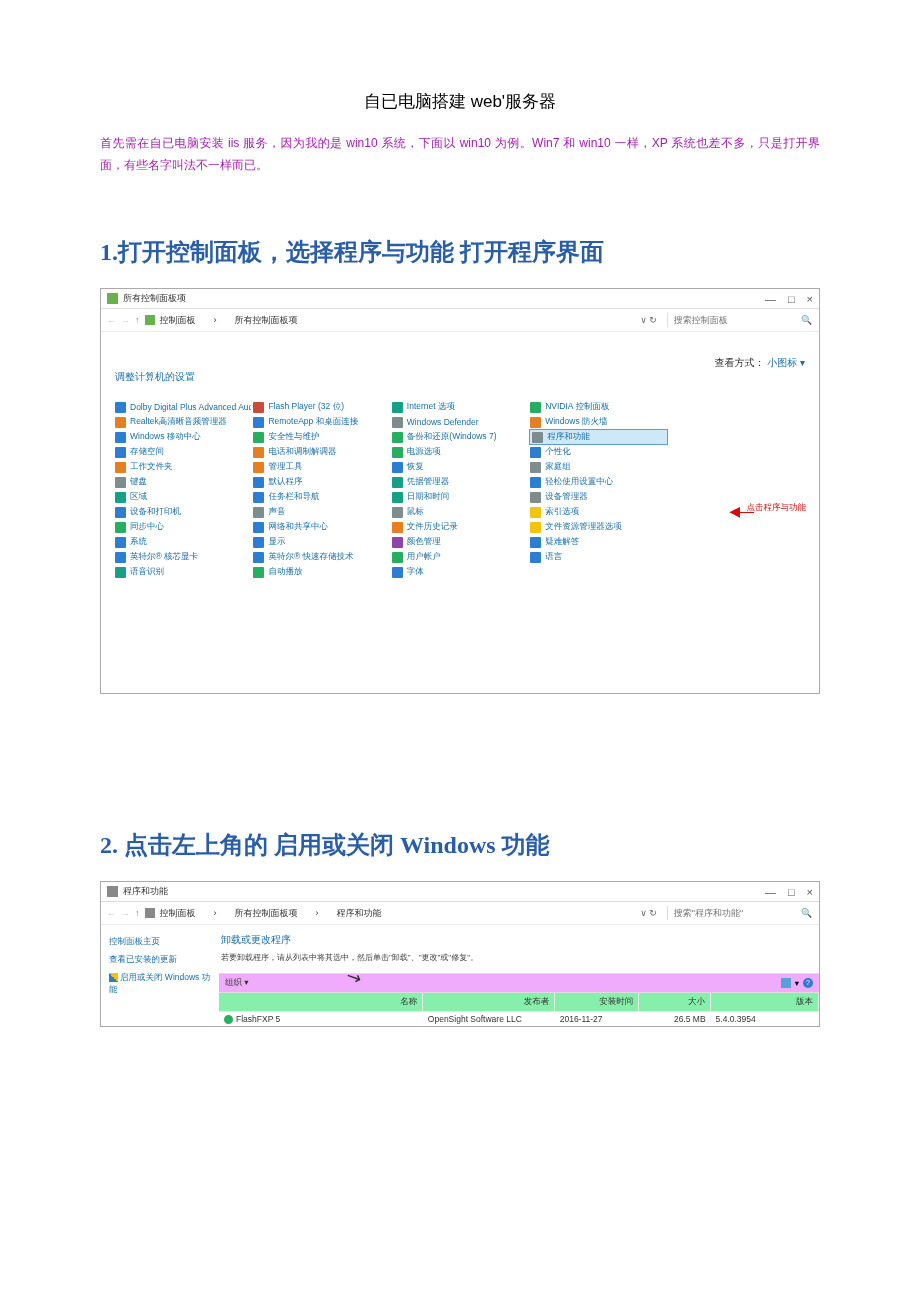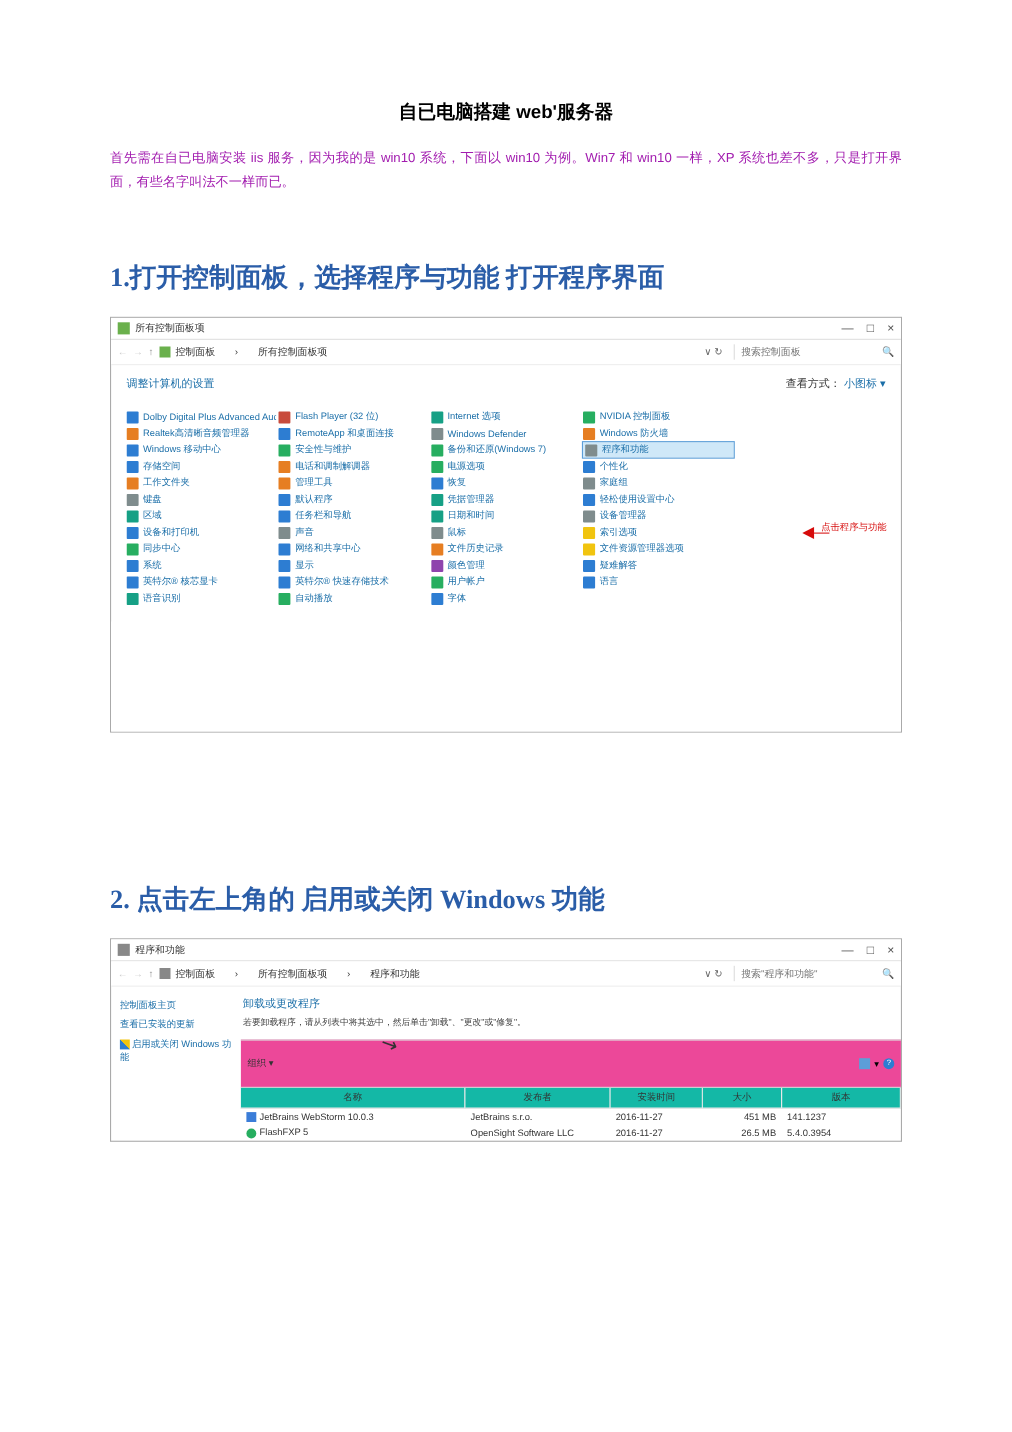--- a/index.html
+++ b/index.html
@@ -10,21 +10,21 @@
     body {
       font-family: "Microsoft YaHei", SimSun, sans-serif;
       background: #fff;
       width: 920px;
       margin: 0 auto;
       padding: 90px 100px 40px 100px;
     }
     .doc-title {
       text-align: center;
       font-size: 17px;
-      font-weight: bold;
+      font-weight: normal;
       color: #000;
       margin-bottom: 20px;
     }
     .doc-intro {
       font-size: 12px;
       color: #a21caf;
       line-height: 1.8;
       margin-bottom: 60px;
       text-align: justify;
     }
@@ -112,20 +112,21 @@
     }
     .cp-header {
       display: flex;
       padding: 10px 14px;
       align-items: center;
       font-size: 10px;
     }
     .cp-header .adjust {
       color: #1a6ea8;
       flex: 1;
+      margin-top: 28px;
     }
     .cp-header .viewmode {
       color: #333;
       text-align: center;
     }
     .cp-header .viewmode .link {
       color: #1a6ea8;
     }
     .cp-grid {
       display: grid;
@@ -222,24 +223,24 @@
       padding-left: 2px;
     }
     .pf-main .uninstall-desc {
       color: #444;
       font-size: 8px;
       margin-bottom: 10px;
       padding-left: 2px;
     }
     .pf-toolbar {
       display: flex;
-      padding: 15px 6px;
+      padding: 3px 6px;
       border-top: 1px solid #ddd;
       border-bottom: 1px solid #ddd;
-      background: #ec4899;
+      background: #f0abfc;
       font-size: 8.5px;
       align-items: center;
     }
     .pf-toolbar .org {
       color: #333;
       flex: 1;
     }
     .pf-toolbar .viewicons {
       display:flex;
       gap:4px;
@@ -250,27 +251,27 @@
     }
     .pf-toolbar .helpq {
       width:10px;height:10px;border-radius:50%;background:#2d7dd2;color:#fff;text-align:center;line-height:10px;font-size:7px;
     }
     .pf-table {
       width: 100%;
       border-collapse: collapse;
       font-size: 8.5px;
     }
     .pf-table th {
-      text-align: center;
+      text-align: right;
       padding: 3px 5px;
       border-right: 1px solid #e8e8e8;
       border-bottom: 1px solid #e8e8e8;
       font-weight: normal;
       color: #333;
-      background: #14b8a6;
+      background: #86efac;
     }
     .pf-table td {
       padding: 2px 5px;
       color: #333;
     }
     .pf-table td.name {
       color: #333;
     }
     .pf-table td .picon {
       width:9px;height:9px;display:inline-block;
@@ -594,27 +595,20 @@
           <tr>
             <th style="width:34%">名称</th>
             <th style="width:22%">发布者</th>
             <th style="width:14%">安装时间</th>
             <th class="num-right" style="width:12%">大小</th>
             <th>版本</th>
           </tr>
         </thead>
         <tbody id="pf-tbody">
             <tr>
-              <td class="name"><span class="picon pic-blue"></span>JetBrains WebStorm 10.0.3</td>
-              <td>JetBrains s.r.o.</td>
-              <td>2016-11-27</td>
-              <td class="num-right">451 MB</td>
-              <td>141.1237</td>
-            </tr>
-            <tr>
               <td class="name"><span class="picon pic-green"></span>FlashFXP 5</td>
               <td>OpenSight Software LLC</td>
               <td>2016-11-27</td>
               <td class="num-right">26.5 MB</td>
               <td>5.4.0.3954</td>
             </tr>
           </tbody>
       </table>
     </div>
   </div>

